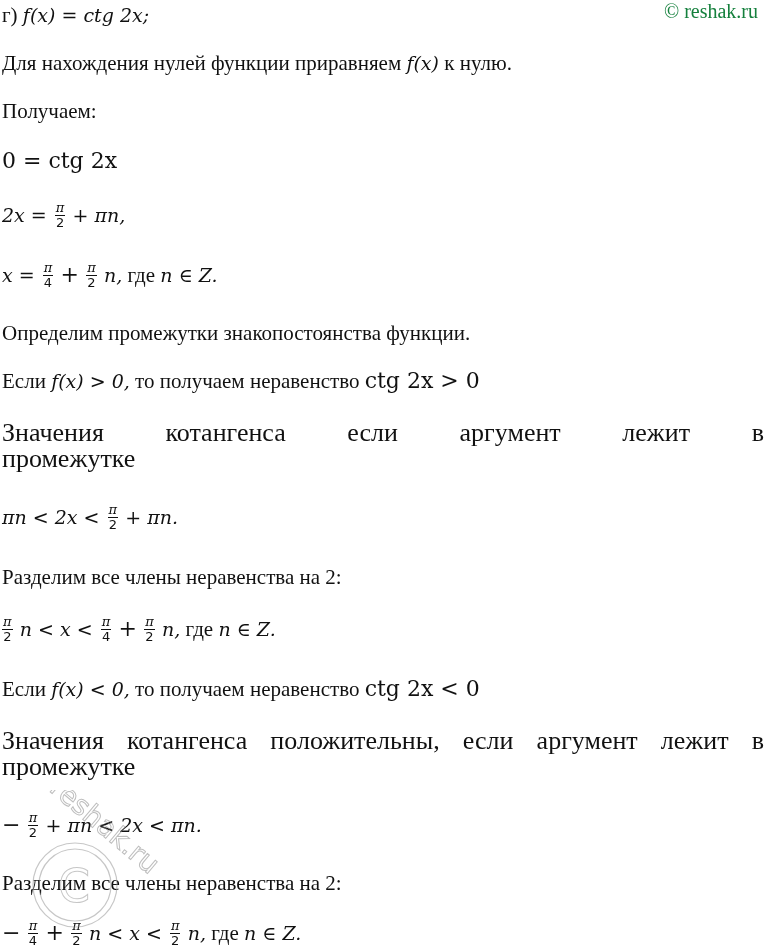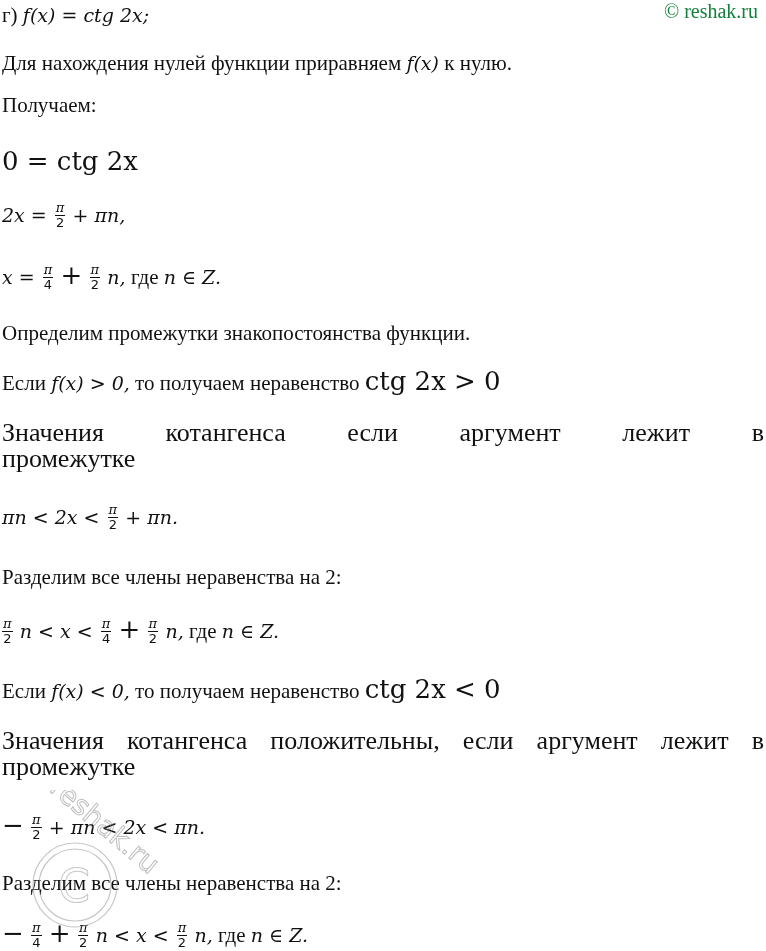--- a/index.html
+++ b/index.html
@@ -27,21 +27,21 @@
       left: 2px;
       right: 2px;
       font-size: 26px;
       line-height: 26px;
     }
     .justify .row {
       display: flex;
       justify-content: space-between;
     }
     .m { font-style: italic; font-family: "DejaVu Serif", serif; font-size: 19px; text-align: center; }
-    .r { font-style: normal; font-family: "DejaVu Serif", serif; font-size: 26px; }
+    .r { font-style: normal; font-family: "DejaVu Serif", serif; font-size: 22px; }
     .frac {
       display: inline-flex;
       flex-direction: column;
       align-items: center;
       vertical-align: middle;
       font-size: 13px;
       line-height: 14px;
       margin: 0 2px;
       position: relative;
       top: -2px;
@@ -84,21 +84,21 @@
     <span class="m">f(x) = ctg 2x;</span>
   </div>
   <div class="copyright">© reshak.ru</div>
 
   <div class="line" style="top:50px;">
     <span>Для нахождения нулей функции приравняем</span>
     <span class="m">f(x)</span>
     <span>к нулю.</span>
   </div>
 
-  <div class="line" style="top:92px;">Получаем:</div>
+  <div class="line" style="top:98px;">Получаем:</div>
 
   <div class="line" style="top:148px;">
     <span class="r">0 = ctg 2x</span>
   </div>
 
   <div class="line" style="top:202px;">
     <span class="m">2x = </span>
     <span class="frac">
       <span class="num">π</span>
       <span class="den">2</span>

